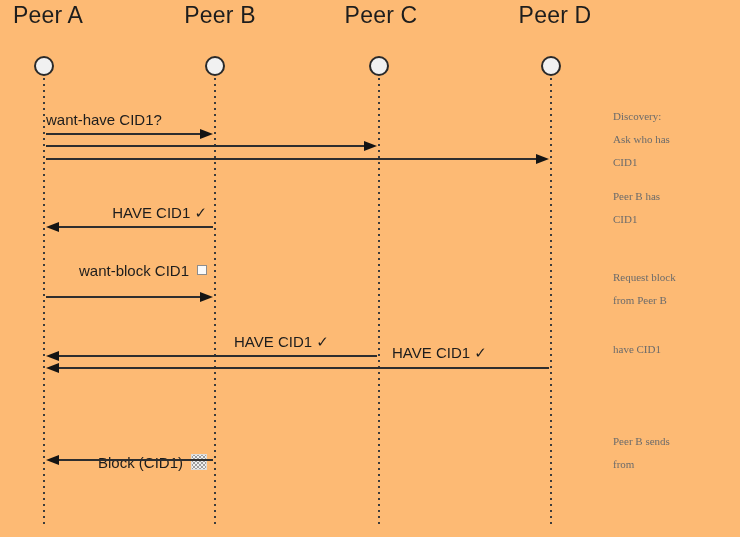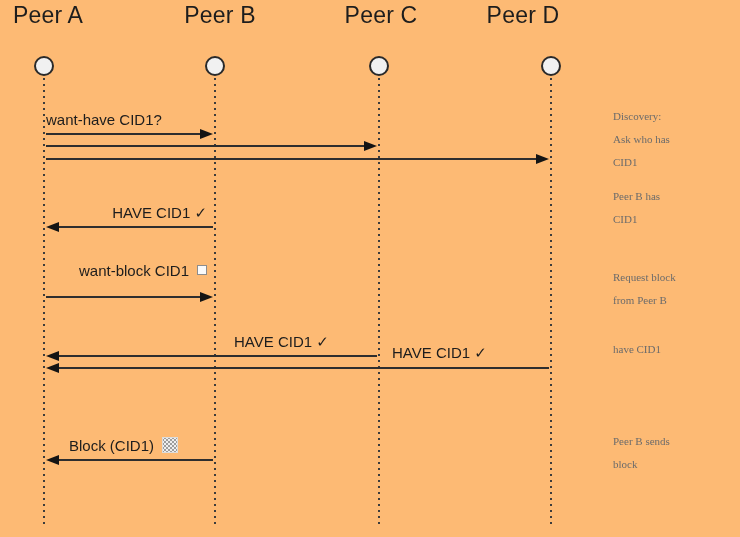--- a/index.html
+++ b/index.html
@@ -107,21 +107,21 @@
   <div class="lifeline" style="left:43px"></div>
 
   <div class="peer-label" style="left:220px">Peer B</div>
   <div class="peer-dot" style="left:205px"></div>
   <div class="lifeline" style="left:214px"></div>
 
   <div class="peer-label" style="left:381px">Peer C</div>
   <div class="peer-dot" style="left:369px"></div>
   <div class="lifeline" style="left:378px"></div>
 
-  <div class="peer-label" style="left:523px">Peer D</div>
+  <div class="peer-label" style="left:555px">Peer D</div>
   <div class="peer-dot" style="left:541px"></div>
   <div class="lifeline" style="left:550px"></div>
 
   <div class="msg-label" style="left:46px;width:167px;top:109px;text-align:left">
     <span class="txt">want-have CID1?</span>
   </div>
   <div class="arrow to-right" style="left:46px;top:133px;width:154px"></div>
 
   <div class="arrow to-right" style="left:46px;top:145px;width:318px"></div>
 
@@ -140,21 +140,21 @@
   <div class="msg-label" style="left:234px;top:332px">
     <span class="txt">HAVE CID1 ✓</span>
   </div>
   <div class="arrow to-left" style="left:59px;top:355px;width:318px"></div>
 
   <div class="msg-label" style="left:392px;top:343px">
     <span class="txt">HAVE CID1 ✓</span>
   </div>
   <div class="arrow to-left" style="left:59px;top:367px;width:490px"></div>
 
-  <div class="msg-label" style="left:40px;width:167px;top:435px;text-align:center">
+  <div class="msg-label" style="left:40px;width:167px;top:452px;text-align:right">
     <span class="txt">Block (CID1)</span><span class="block-data-icon"></span>
   </div>
   <div class="arrow to-left" style="left:59px;top:459px;width:154px"></div>
 
   <div class="note" style="top:105px">
     <div>Discovery:</div>
     <div>Ask who has</div>
     <div>CID1</div>
   </div>
   <div class="note" style="top:185px">
@@ -163,16 +163,16 @@
   </div>
   <div class="note" style="top:266px">
     <div>Request block</div>
     <div>from Peer B</div>
   </div>
   <div class="note" style="top:338px">
     <div>have CID1</div>
   </div>
   <div class="note" style="top:430px">
     <div>Peer B sends</div>
-    <div>block</div>
+    <div>from</div>
   </div>
 
 </div>
 
 </body></html>

